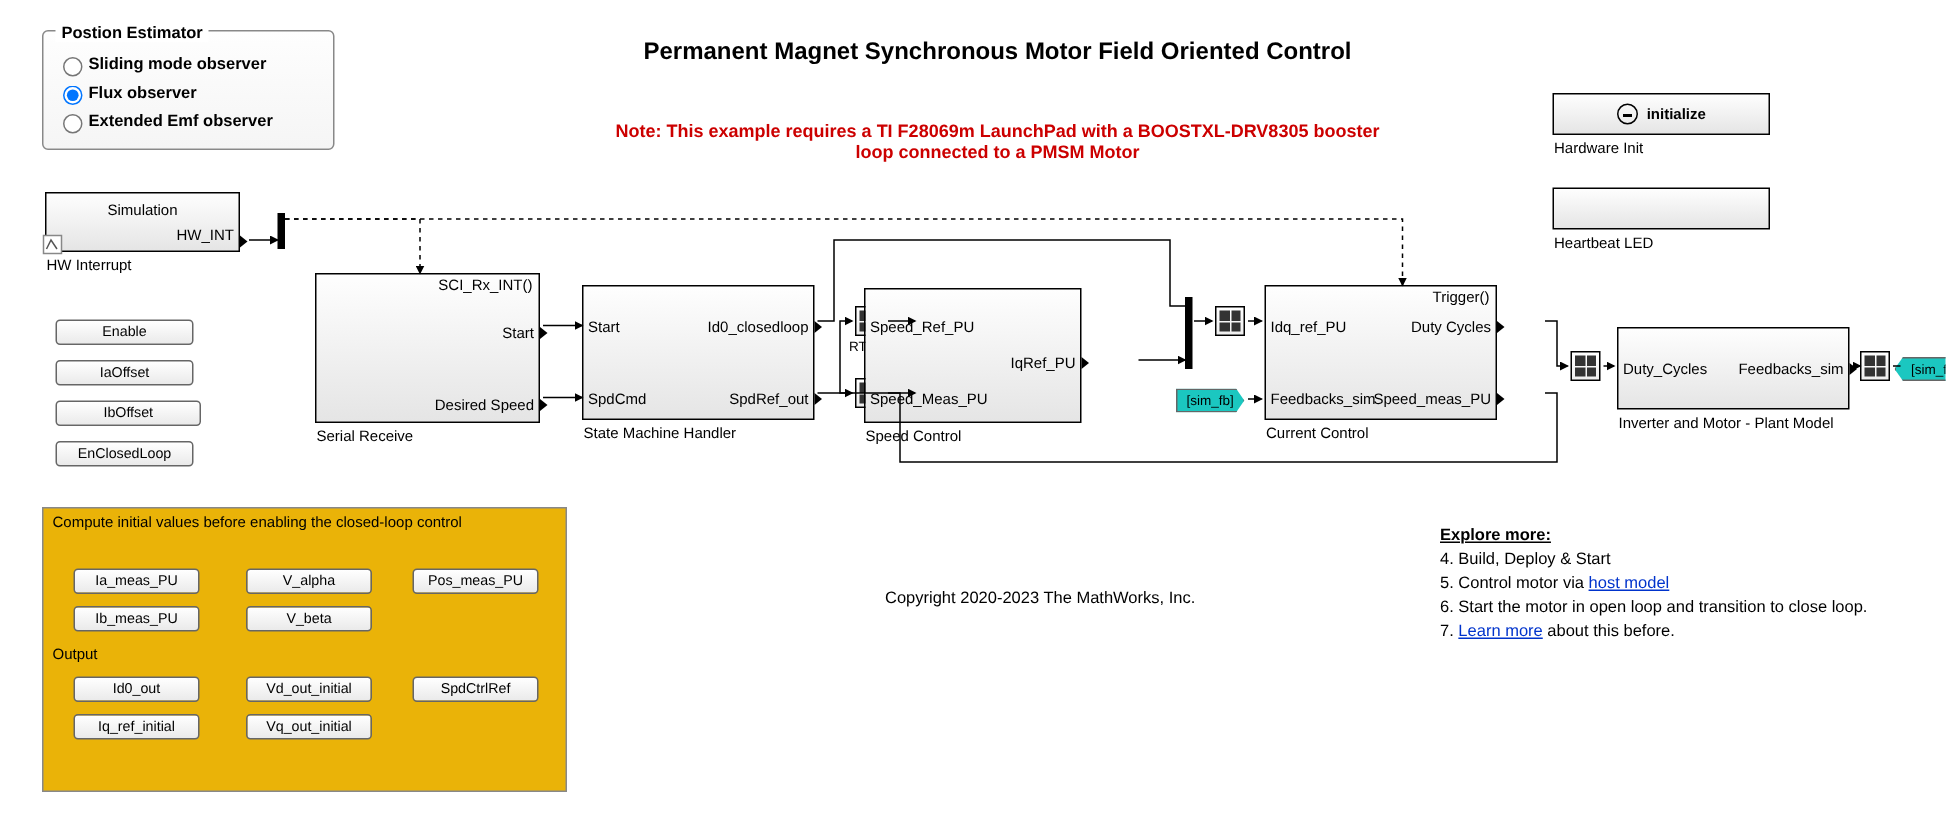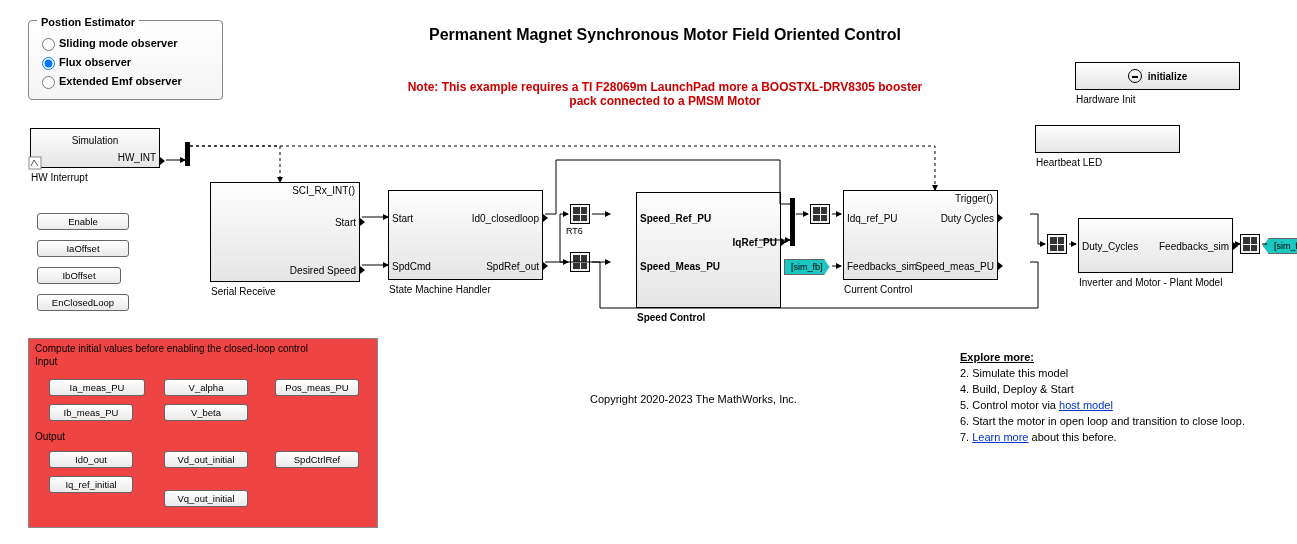--- a/index.html
+++ b/index.html
@@ -114,33 +114,33 @@
   .small-block span { background: #333; }
   svg.wires { position: absolute; top: 0; left: 0; }
   .explore { position: absolute; font-size: 11px; line-height: 1.45; }
   .explore a { color: #0033cc; text-decoration: underline; }
   .copyright { position: absolute; font-size: 11px; }
   .hw-init { display:flex; align-items:center; justify-content:center; gap:6px; font-size:10px; }
   .mux { position:absolute; background:#000; width:5px; }
   .compute-panel {
     position: absolute;
     border: 1px solid #888;
-    background: #ef4444;
+    background: #eab308;
     font-size: 10px;
     padding: 4px 6px;
   }
   .compute-panel .hdr { font-size: 10px; margin-bottom: 2px; }
   .bar-icon { display:inline-block; width:14px; height:14px; border:1px solid #000; border-radius:50%; position:relative; }
   .bar-icon::after { content:""; position:absolute; left:3px; right:3px; top:6px; height:1.5px; background:#000; }
 </style>
 </head>
 <body>
 
 <div class="title">Permanent Magnet Synchronous Motor Field Oriented Control</div>
-<div class="note">Note: This example requires a TI F28069m LaunchPad more a BOOSTXL-DRV8305 booster pack connected to a PMSM Motor</div>
+<div class="note">Note: This example requires a TI F28069m LaunchPad with a BOOSTXL-DRV8305 booster loop connected to a PMSM Motor</div>
 
 <div class="panel" style="left:28px; top:20px; width:195px; height:80px; padding-top:11px;">
   <div class="panel-title">Postion Estimator</div>
   <label class="radio-row">
       <input type="radio" name="est" style=""> 
       <span>Sliding mode observer</span>
     </label>
   <label class="radio-row">
       <input type="radio" name="est" checked="" style=""> 
       <span>Flux observer</span>
@@ -157,21 +157,21 @@
   <div class="tri-out" style="right:-6px; top:28px;"></div>
   <div class="block-label">HW Interrupt</div>
   <svg style="position:absolute;left:-3px;bottom:-3px;" width="14" height="14">
       <rect x="1" y="1" width="12" height="12" fill="#fff" stroke="#888"></rect>
       <polyline points="3,10 6,4 10,10" fill="none" stroke="#555"></polyline>
     </svg>
 </div>
 
 <div class="small-btn" style="left:37px; top:213px; width:92px;">Enable</div>
 <div class="small-btn" style="left:37px; top:240px; width:92px;">IaOffset</div>
-<div class="small-btn" style="left:37px; top:267px; width:84px;">IbOffset</div>
+<div class="small-btn" style="left:37px; top:267px; width:97px;">IbOffset</div>
 <div class="small-btn" style="left:37px; top:294px; width:92px;">EnClosedLoop</div>
 
 <div class="mux" style="left:185px; top:142px; height:24px;"></div>
 
 <div class="block" style="left:210px; top:182px; width:150px; height:100px;">
   <div class="port top">SCI_Rx_INT()</div>
   <div class="port right" style="top:34px;">Start</div>
   <div class="port right" style="top:82px;">Desired Speed</div>
   <div class="tri-out" style="right:-6px; top:35px;"></div>
   <div class="tri-out" style="right:-6px; top:83px;"></div>
@@ -195,21 +195,21 @@
     <span></span>
 </div>
 <div style="position:absolute;left:566px;top:226px;font-size:9px;">RT6</div>
 <div class="small-block" style="left:570px; top:252px;">
   <span></span>
     <span></span>
     <span></span>
     <span></span>
 </div>
 
-<div class="block" style="left:636px; top:192px; width:145px; height:116px;font-weight:bold;">
+<div class="block" style="left:576px; top:192px; width:145px; height:90px;">
   <div class="port left" style="top:20px;">Speed_Ref_PU</div>
   <div class="port left" style="top:68px;">Speed_Meas_PU</div>
   <div class="port right" style="top:44px;">IqRef_PU</div>
   <div class="tri-out" style="right:-6px; top:45px;"></div>
   <div class="block-label">Speed Control</div>
 </div>
 
 <div class="mux" style="left:790px; top:198px; height:48px;"></div>
 
 <div class="small-block" style="left:810px; top:204px;">
@@ -247,51 +247,49 @@
 </div>
 
 <div class="small-block" style="left:1240px; top:234px;">
   <span></span>
     <span></span>
     <span></span>
     <span></span>
 </div>
 <div class="tag rev" style="left:1263px; top:238px; padding-right:4px;">[sim_fb]</div>
 
-<div class="block hw-init" style="left:1035px; top:62px; width:165px; height:28px;margin-left:40px;">
+<div class="block hw-init" style="left:1035px; top:62px; width:145px; height:28px;">
   <span class="bar-icon"></span>
   <span style="font-weight:bold">initialize</span>
   <div class="block-label">Hardware Init</div>
 </div>
 
 <div class="block" style="left:1035px; top:125px; width:145px; height:28px;">
   <div class="block-label">Heartbeat LED</div>
 </div>
 
 <div class="compute-panel" style="left:28px; top:338px; width:350px; height:190px;">
   <div class="hdr">Compute initial values before enabling the closed-loop control</div>
-  <div class="hdr">Input</div>
-  <div class="small-btn" style="position:absolute; left:20px; top:40px; width:96px;">Ia_meas_PU</div>
+  <div class="small-btn" style="position:absolute; left:20px; top:40px; width:84px;">Ia_meas_PU</div>
   <div class="small-btn" style="position:absolute; left:20px; top:65px; width:84px;">Ib_meas_PU</div>
   <div class="small-btn" style="position:absolute; left:135px; top:40px; width:84px;">V_alpha</div>
   <div class="small-btn" style="position:absolute; left:135px; top:65px; width:84px;">V_beta</div>
   <div class="small-btn" style="position:absolute; left:246px; top:40px; width:84px;">Pos_meas_PU</div>
   <div style="position:absolute; left:6px; top:92px;">Output</div>
   <div class="small-btn" style="position:absolute; left:20px; top:112px; width:84px;">Id0_out</div>
   <div class="small-btn" style="position:absolute; left:20px; top:137px; width:84px;">Iq_ref_initial</div>
   <div class="small-btn" style="position:absolute; left:135px; top:112px; width:84px;">Vd_out_initial</div>
-  <div class="small-btn" style="position:absolute; left:135px; top:137px; width:84px;margin-top:14px;">Vq_out_initial</div>
+  <div class="small-btn" style="position:absolute; left:135px; top:137px; width:84px;">Vq_out_initial</div>
   <div class="small-btn" style="position:absolute; left:246px; top:112px; width:84px;">SpdCtrlRef</div>
 </div>
 
 <div class="copyright" style="left:590px; top:393px;">Copyright 2020-2023 The MathWorks, Inc.</div>
 
 <div class="explore" style="left:960px; top:350px; width:330px;">
   <div style="font-weight:bold; text-decoration:underline;">Explore more:</div>
-  <div>2. Simulate this model</div>
   <div>4. Build, Deploy &amp; Start</div>
   <div><span>5. Control motor via </span><a href="#">host model</a></div>
   <div>6. Start the motor in open loop and transition to close loop.</div>
   <div><span>7. </span><a href="#">Learn more</a><span> about this before.</span></div>
 </div>
 
 <svg class="wires" width="1297" height="544">
   <defs>
     <marker id="arr" markerWidth="6" markerHeight="6" refX="5" refY="3" orient="auto">
       <path d="M0,0 L6,3 L0,6 Z" fill="#000"></path>

